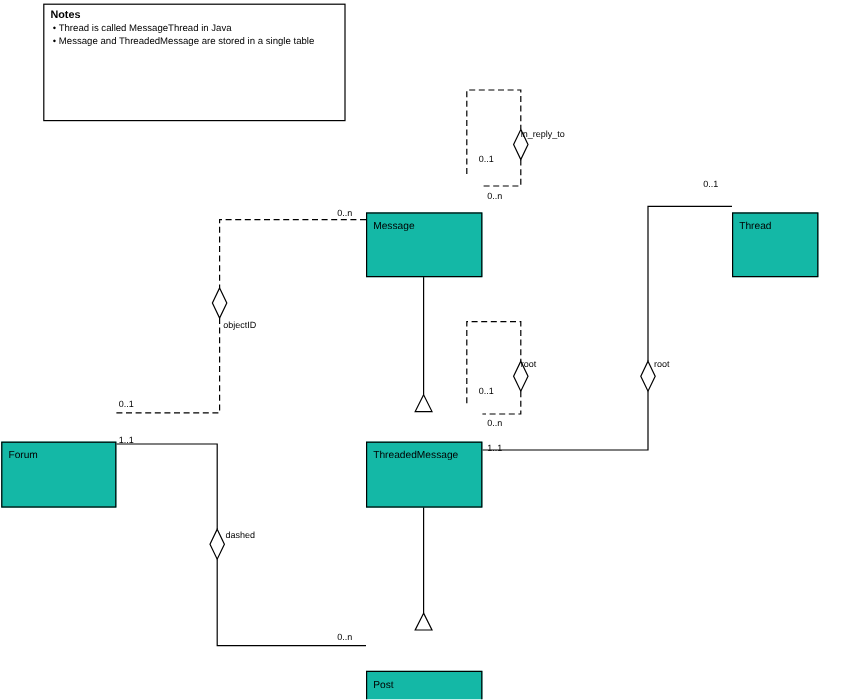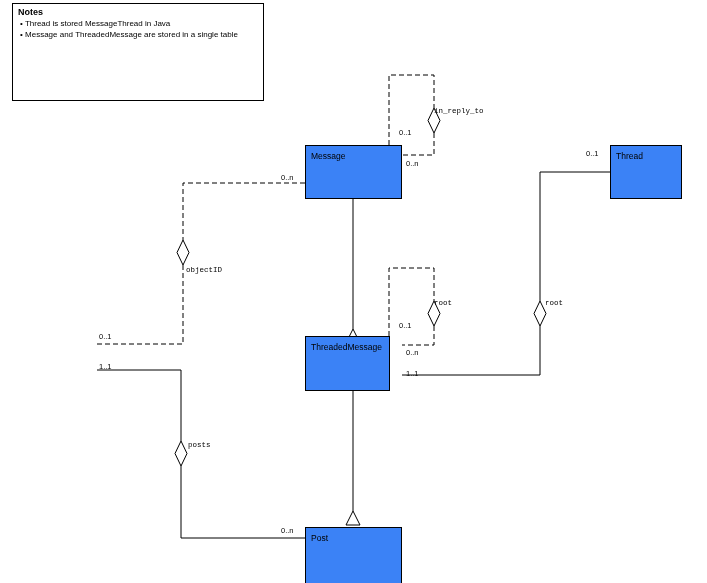--- a/index.html
+++ b/index.html
@@ -20,20 +20,21 @@
     left: 0;
     top: 0;
     width: 707px;
     height: 583px;
   }
   .note-box {
     position: absolute;
     border: 1px solid #000000;
     background: #ffffff;
     box-sizing: border-box;
+    margin-left: 24px;
   }
   .note-title {
     font-size: 9px;
     font-weight: bold;
     margin: 3px 0 2px 5px;
   }
   .note-list {
     margin: 0;
     padding: 0 4px 0 7px;
     list-style: none;
@@ -43,41 +44,41 @@
     line-height: 10.5px;
     text-indent: -6px;
     padding-left: 6px;
   }
   .note-list li::before {
     content: "\2022  ";
   }
   .class-box {
     position: absolute;
     border: 1px solid #000000;
-    background: #3b82f6;
+    background: #14b8a6;
     box-sizing: border-box;
+    margin-top: 32px;
   }
   .class-name {
     font-size: 8.5px;
     margin: 5px 0 0 5px;
     white-space: nowrap;
   }
   .mult-label {
     position: absolute;
     font-size: 7.5px;
     white-space: nowrap;
     color: #000000;
     text-align: center;
   }
   .role-label {
     position: absolute;
     font-size: 7.5px;
     white-space: nowrap;
     color: #000000;
-    font-family: Liberation Mono, monospace;
   }
 </style>
 </head>
 <body>
 
 <div id="canvas">
 
   <svg id="edges" viewBox="0 0 707 583">
 
     <path d="M 389 145 L 389 75 L 434 75 L 434 108" fill="none" stroke="#000000" stroke-width="1" stroke-dasharray="5,3"></path>
@@ -103,47 +104,50 @@
     <path d="M 181 466 L 181 538 L 305 538" fill="none" stroke="#000000" stroke-width="1"></path>
     <polygon points="181,441 187,453.5 181,466 175,453.5" fill="#ffffff" stroke="#000000" stroke-width="1"></polygon>
 
     <path d="M 353 391 L 353 511" fill="none" stroke="#000000" stroke-width="1"></path>
     <polygon points="353,511 346,525 360,525" fill="#ffffff" stroke="#000000" stroke-width="1"></polygon>
   </svg>
 
   <div class="note-box" style="left:12px; top:3px; width:252px; height:98px;">
     <div class="note-title">Notes</div>
     <ul class="note-list">
-      <li>Thread is stored MessageThread in Java</li>
+      <li>Thread is called MessageThread in Java</li>
       <li>Message and ThreadedMessage are stored in a single table</li>
     </ul>
   </div>
 
   <div class="class-box" style="left:305px; top:145px; width:97px; height:54px;">
     <div class="class-name">Message</div>
   </div>
 
   <div class="class-box" style="left:610px; top:145px; width:72px; height:54px;">
     <div class="class-name">Thread</div>
   </div>
 
+  <div class="class-box" style="left:1px; top:336px; width:96px; height:55px;">
+    <div class="class-name">Forum</div>
+  </div>
 
-  <div class="class-box" style="left:305px; top:336px; width:85px; height:55px;">
+  <div class="class-box" style="left:305px; top:336px; width:97px; height:55px;">
     <div class="class-name">ThreadedMessage</div>
   </div>
 
   <div class="class-box" style="left:305px; top:527px; width:97px; height:68px;">
     <div class="class-name">Post</div>
   </div>
 
   <div class="role-label" style="left:434px; top:107px;">in_reply_to</div>
   <div class="role-label" style="left:186px; top:230px;margin-top:36px;">objectID</div>
   <div class="role-label" style="left:434px; top:299px;">root</div>
   <div class="role-label" style="left:545px; top:299px;">root</div>
-  <div class="role-label" style="left:188px; top:441px;">posts</div>
+  <div class="role-label" style="left:188px; top:441px;">dashed</div>
 
   <div class="mult-label" style="left:399px; top:128px;">0..1</div>
   <div class="mult-label" style="left:406px; top:159px;">0..n</div>
   <div class="mult-label" style="left:281px; top:173px;">0..n</div>
   <div class="mult-label" style="left:586px; top:149px;">0..1</div>
   <div class="mult-label" style="left:399px; top:321px;">0..1</div>
   <div class="mult-label" style="left:406px; top:348px;">0..n</div>
   <div class="mult-label" style="left:406px; top:369px;">1..1</div>
   <div class="mult-label" style="left:99px; top:332px;">0..1</div>
   <div class="mult-label" style="left:99px; top:362px;">1..1</div>

